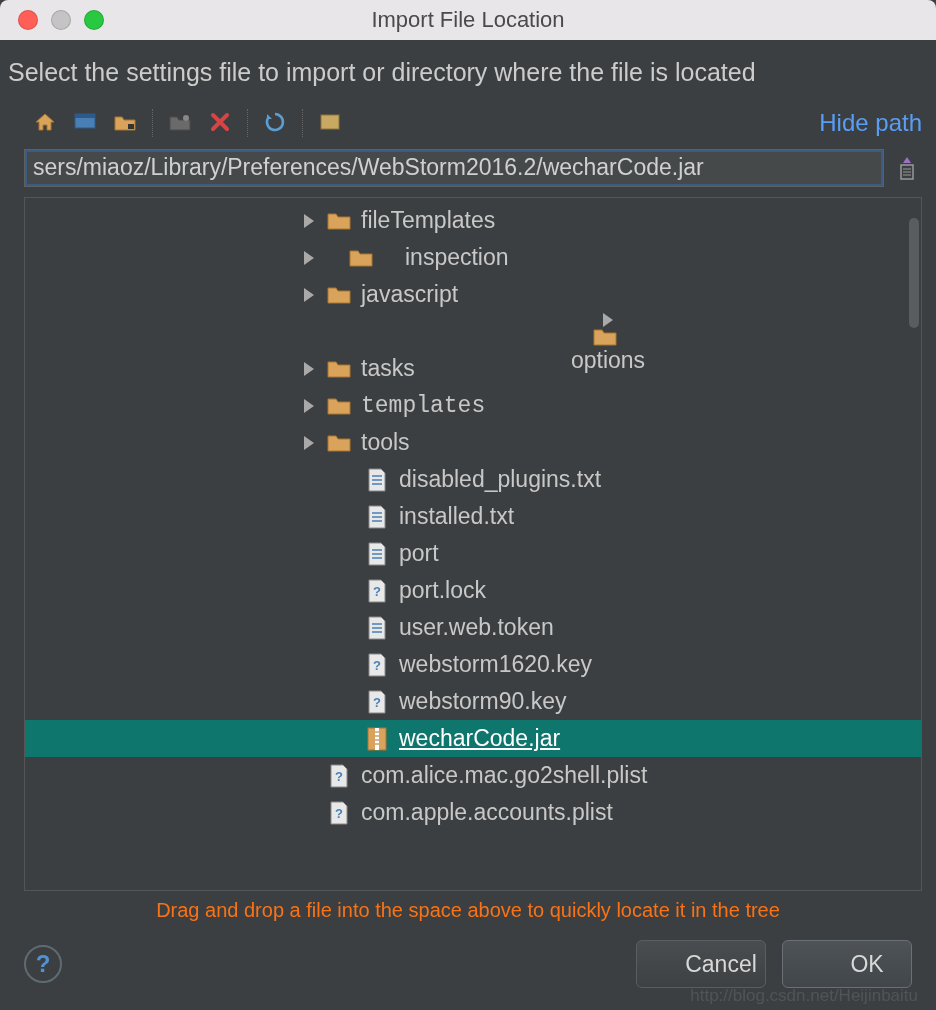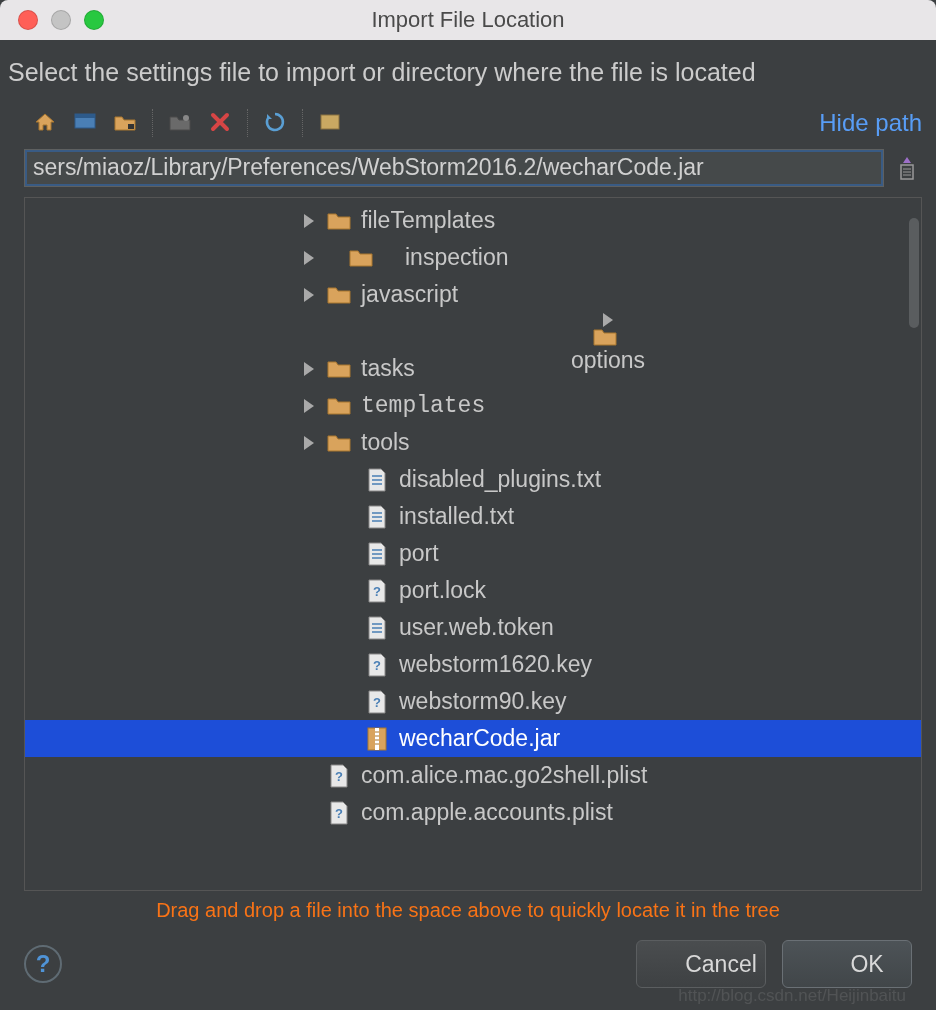--- a/index.html
+++ b/index.html
@@ -105,22 +105,23 @@
 .tree-row {
   display: flex;
   align-items: center;
   height: 37px;
   font-size: 23px;
   color: #c8c8c8;
   padding-left: 0;
   cursor: default;
 }
 .tree-row.selected {
-  background: #1d4ed8;
+  background: #0f766e;
   color: #ffffff;
+  text-decoration: underline;
 }
 .arrow-slot {
   width: 28px;
   display: flex;
   justify-content: center;
 }
 .arrow {
   width: 0; height: 0;
   border-top: 7px solid transparent;
   border-bottom: 7px solid transparent;
@@ -161,21 +162,21 @@
   color: #d8d8d8;
   font-size: 23px;
   display: flex; align-items: center; justify-content: center; padding-left: 40px;
 }
 .btn.primary {
   background: linear-gradient(#4d5357, #414649);
   border: 1px solid #6a7075;
 }
 .watermark {
   position: absolute;
-  right: 30px;
+  right: 18px;
   bottom: 4px;
   font-size: 17px;
   color: rgba(200,200,200,0.15);
   pointer-events: none;
 }
 .scrollbar {
   position: absolute;
   right: 0; top: 0; bottom: 0;
   width: 14px;
 }

